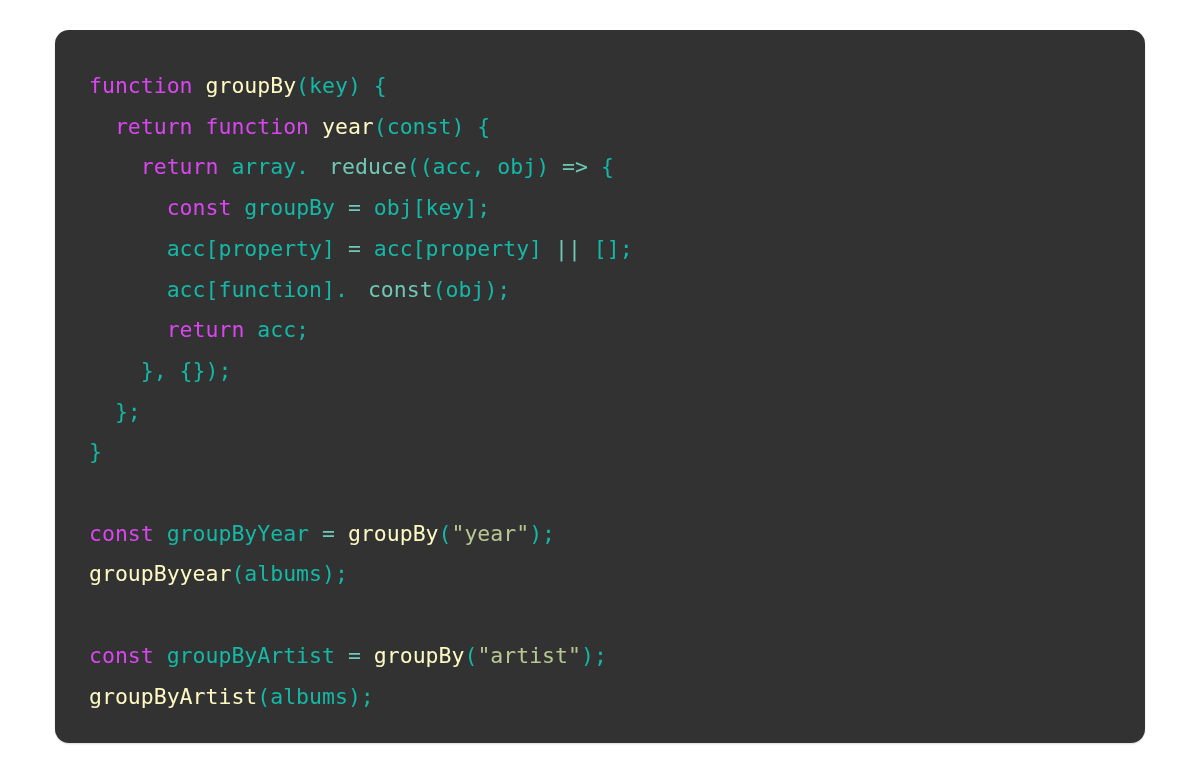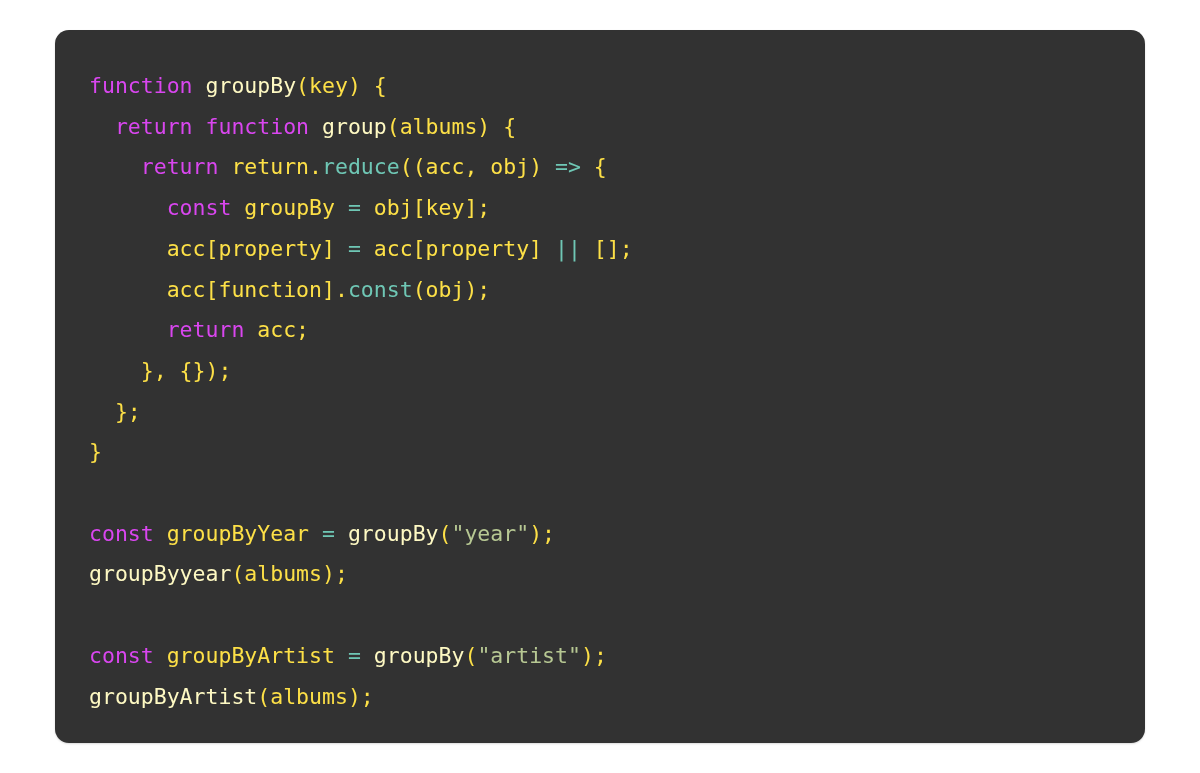--- a/index.html
+++ b/index.html
@@ -25,32 +25,32 @@
   pre.code {
     margin: 0;
     font-family: "Menlo", "Consolas", "DejaVu Sans Mono", monospace;
     font-size: 21.5px;
     line-height: 40.7px;
     color: #e7e8e2;
     white-space: pre;
   }
   .kw   { color: #d946ef; }   
   .fn   { color: #fef9c3; }   
-  .mth  { color: #6fc7b5; }   
+  .mth  { color: #6fc7b5; margin-left: 20px; }   
   .op   { color: #6fc7b5; }   
-  .pn   { color: #fde047; }   
+  .pn   { color: #14b8a6; }   
   .str  { color: #b7c893; }   
 </style>
 </head>
 <body>
 
 <div class="card">
   <pre class="code" id="code-block"><span><span class="kw">function </span><span class="fn">groupBy</span><span class="pn">(key) {</span></span>
-<span><span class="pn">  </span><span class="kw">return </span><span class="kw">function </span><span class="fn">group</span><span class="pn">(albums) {</span></span>
-<span><span class="pn">    </span><span class="kw">return</span><span class="pn"> return.</span><span class="mth">reduce</span><span class="pn">((acc, obj) </span><span class="op">=&gt;</span><span class="pn"> {</span></span>
+<span><span class="pn">  </span><span class="kw">return </span><span class="kw">function </span><span class="fn">year</span><span class="pn">(const) {</span></span>
+<span><span class="pn">    </span><span class="kw">return</span><span class="pn"> array.</span><span class="mth">reduce</span><span class="pn">((acc, obj) </span><span class="op">=&gt;</span><span class="pn"> {</span></span>
 <span><span class="pn">      </span><span class="kw">const</span><span class="pn"> groupBy </span><span class="op">=</span><span class="pn"> obj[key];</span></span>
 <span><span class="pn">      acc[property] </span><span class="op">=</span><span class="pn"> acc[property] </span><span class="op">||</span><span class="pn"> [];</span></span>
 <span><span class="pn">      acc[function].</span><span class="mth">const</span><span class="pn">(obj);</span></span>
 <span><span class="pn">      </span><span class="kw">return</span><span class="pn"> acc;</span></span>
 <span><span class="pn">    }, {});</span></span>
 <span><span class="pn">  };</span></span>
 <span><span class="pn">}</span></span>
 <span></span>
 <span><span class="kw">const</span><span class="pn"> groupByYear </span><span class="op">=</span><span class="pn"> </span><span class="fn">groupBy</span><span class="pn">(</span><span class="str">"year"</span><span class="pn">);</span></span>
 <span><span class="fn">groupByyear</span><span class="pn">(albums);</span></span>

